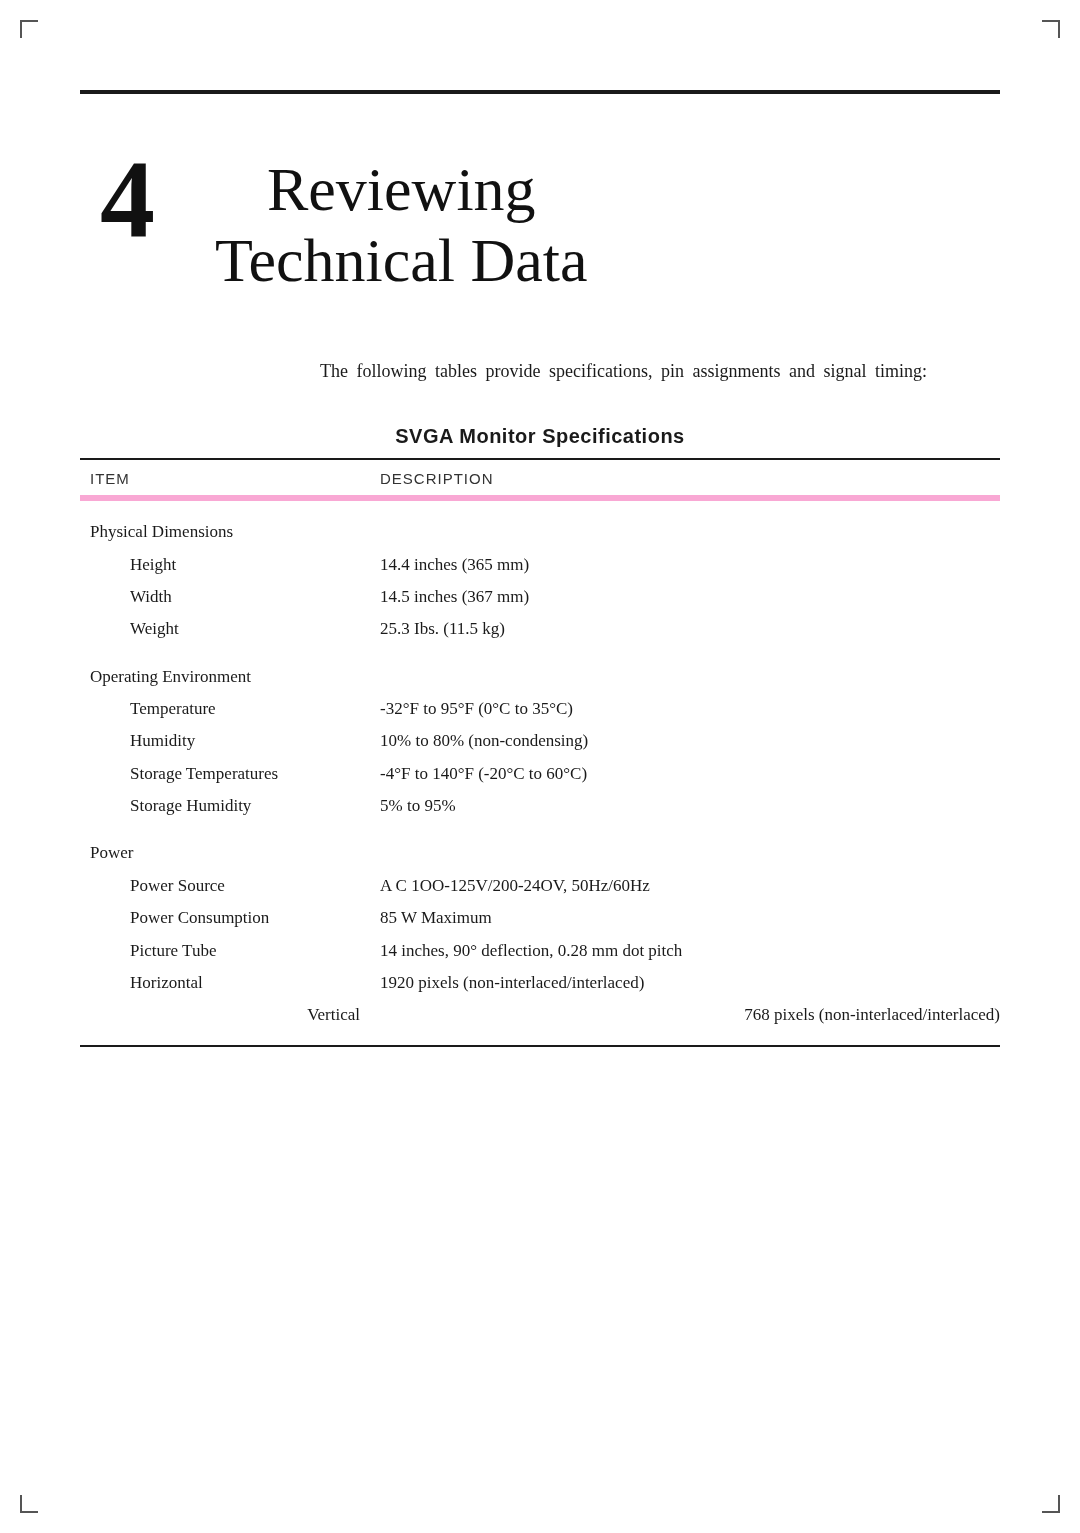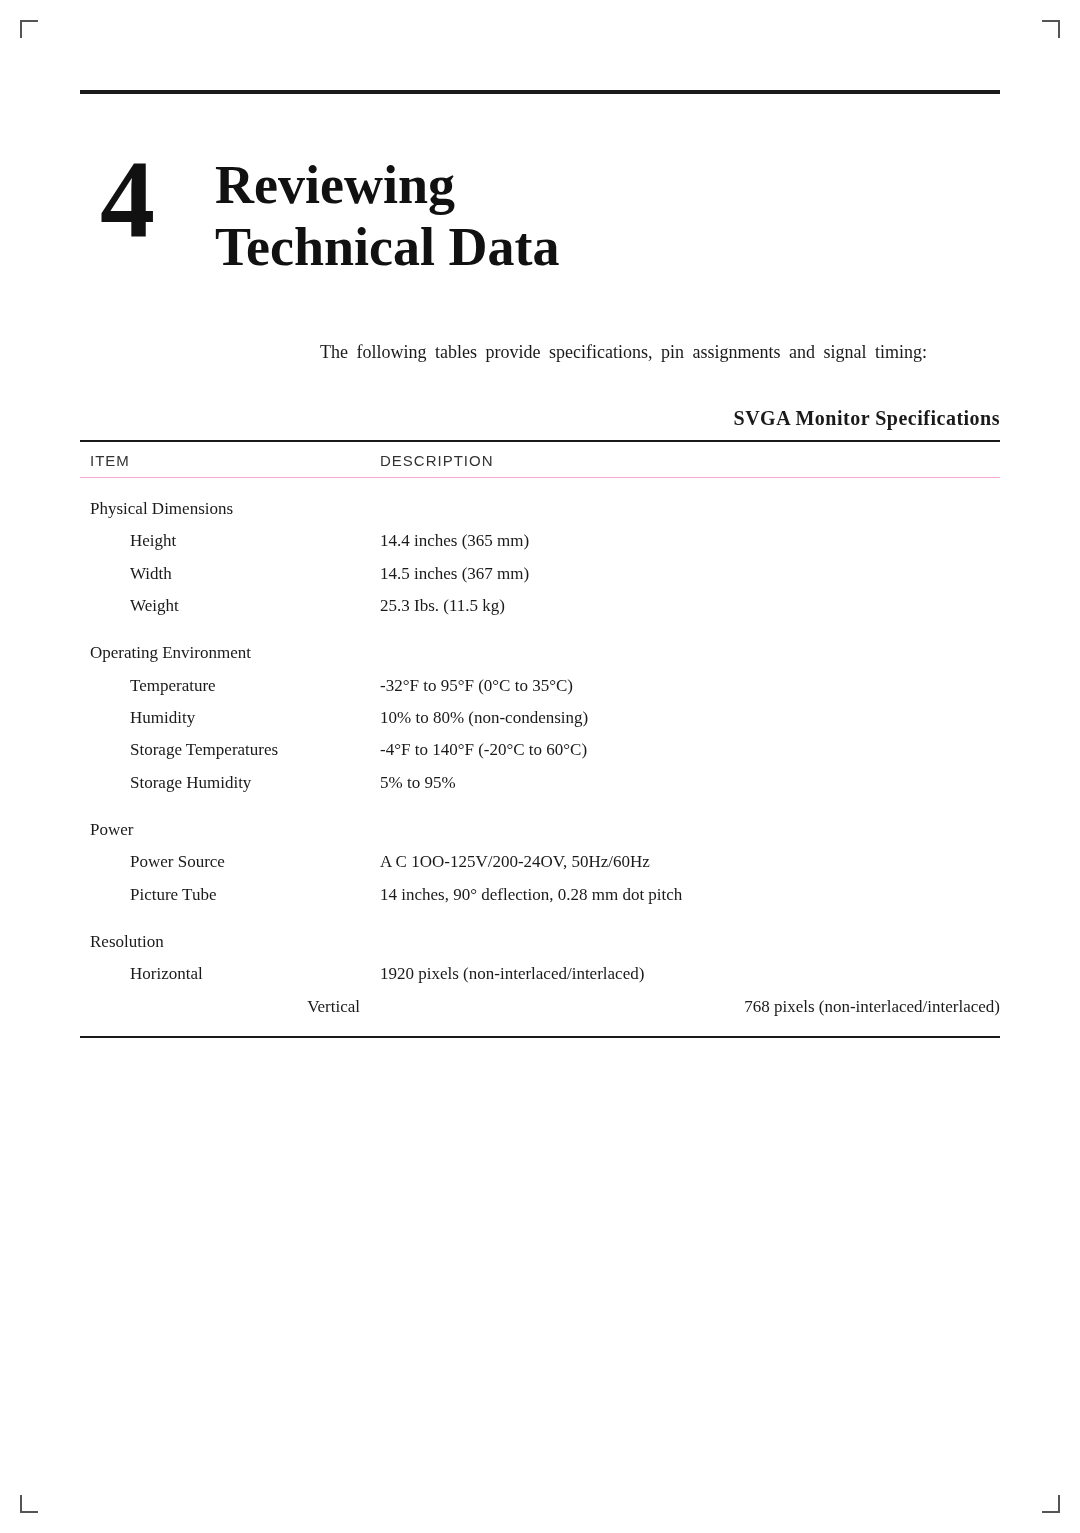--- a/index.html
+++ b/index.html
@@ -74,46 +74,47 @@
       font-size: 110px;
       font-weight: 900;
       font-family: 'Times New Roman', Times, serif;
       line-height: 1;
       margin-right: 60px;
       flex-shrink: 0;
       color: #111;
     }
 
     .chapter-title {
-      font-size: 54px;
-      font-weight: 700;
+      font-size: 62px;
+      font-weight: 400;
       font-family: 'Times New Roman', Times, serif;
       line-height: 1.15;
       color: #111;
       padding-top: 10px;
+      text-align: center;
     }
 
     
     .intro-text {
       text-align: justify;
       font-size: 18px;
       line-height: 1.6;
       margin: 10px auto;
       max-width: 680px;
       margin-left: 240px;
       margin-bottom: 40px;
       word-spacing: 4px;
     }
 
     
     .section-heading {
-      text-align: right;
+      text-align: center;
       font-size: 20px;
       font-weight: bold;
-      font-family: Liberation Serif, serif;
+      font-family: Liberation Sans, sans-serif;
       margin-bottom: 10px;
       letter-spacing: 0.5px;
       margin-top: 34px;
     }
 
     
     .spec-table {
       width: 100%;
       border-collapse: collapse;
       font-size: 17px;
@@ -123,21 +124,21 @@
 
     .spec-table thead tr th {
       font-family: 'Arial', sans-serif;
       font-size: 15px;
       font-weight: normal;
       letter-spacing: 1px;
       text-transform: uppercase;
       padding: 10px 0 8px 0;
       text-align: left;
       border-top: 2px solid #1a1a1a;
-      border-bottom: 1px solid #f9a8d4;
+      border-bottom: 6px solid #f9a8d4;
       color: #333;
     }
 
     .spec-table thead tr th.col-item {
       width: 280px;
       padding-left: 10px;
     }
     .spec-table thead tr th.col-desc {
       padding-left: 20px;
     }
@@ -246,26 +247,26 @@
         </tr>
         <tr class="section-start">
           <td class="col-item">Power</td>
           <td class="col-desc"></td>
         </tr>
         <tr>
           <td class="col-item sub">Power   Source</td>
           <td class="col-desc">A C  1OO-125V/200-24OV,  50Hz/60Hz</td>
         </tr>
         <tr>
+          <td class="col-item sub">Power   Consumption</td>
+          <td class="col-desc">85  W  Maximum</td>
+        </tr>
+        <tr>
           <td class="col-item sub">Picture   Tube</td>
           <td class="col-desc">14  inches,  90°  deflection,  0.28  mm  dot  pitch</td>
-        </tr>
-        <tr class="section-start">
-          <td class="col-item">Resolution</td>
-          <td class="col-desc"></td>
         </tr>
         <tr>
           <td class="col-item sub">Horizontal</td>
           <td class="col-desc">1920  pixels   (non-interlaced/interlaced)</td>
         </tr>
         <tr class="last-section">
           <td class="col-item sub">Vertical</td>
           <td class="col-desc">768  pixels   (non-interlaced/interlaced)</td>
         </tr>
       </tbody>

